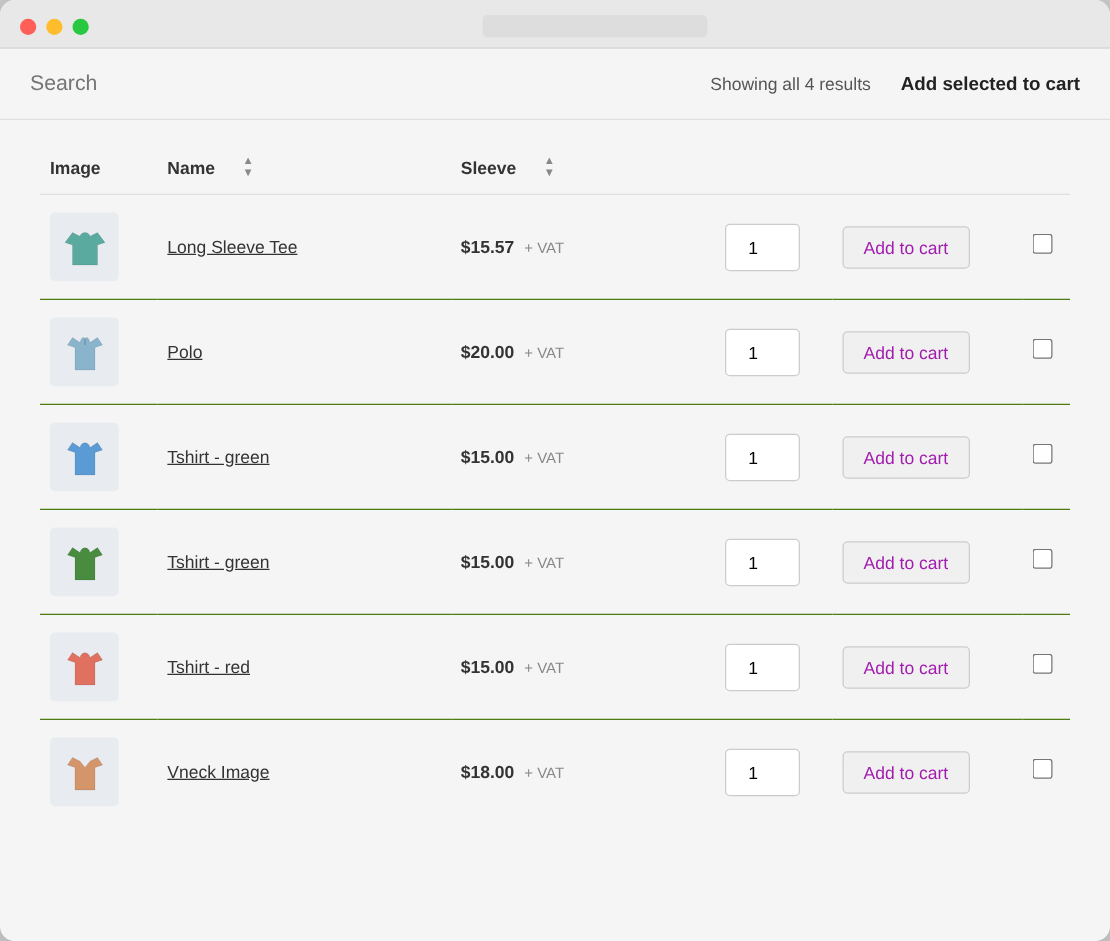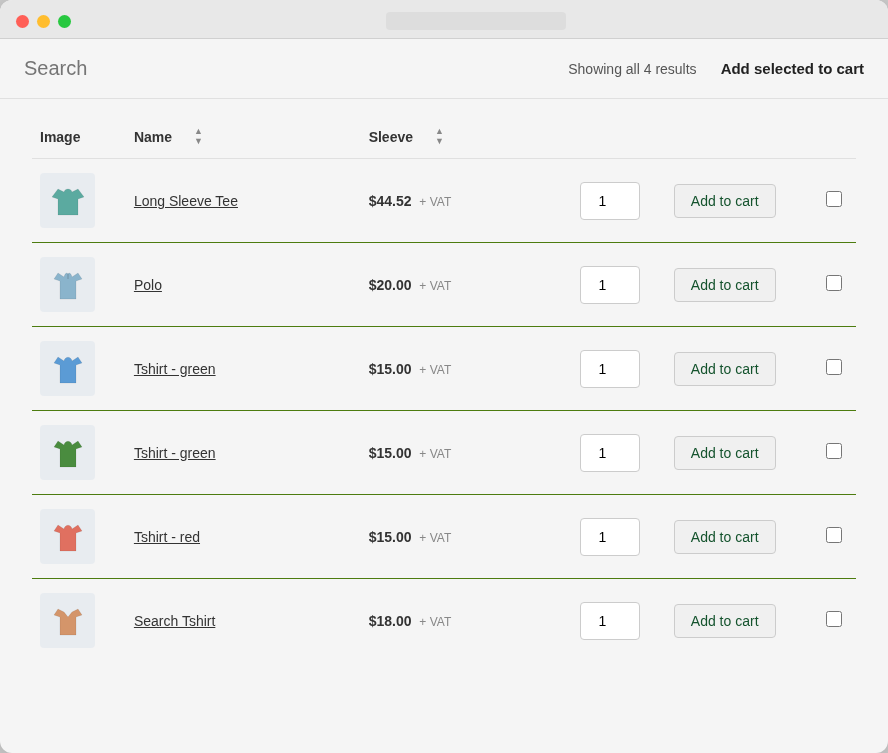--- a/index.html
+++ b/index.html
@@ -47,21 +47,21 @@
     .toolbar {
       background: #f5f5f5;
       padding: 18px 24px;
       display: flex;
       align-items: center;
       border-bottom: 1px solid #e0e0e0;
     }
     .search-input {
       border: none;
       background: transparent;
-      font-size: 20px;
+      font-size: 17px;
       color: #0369a1;
       outline: none;
       width: 200px;
     }
     .showing-text {
       margin-left: auto;
       font-size: 14px;
       color: #555;
       margin-right: 24px;
     }
@@ -148,21 +148,21 @@
       font-size: 14px;
       background: #fff;
       outline: none;
     }
     .add-to-cart-btn {
       background: #f0f0f0;
       border: 1px solid #ccc;
       border-radius: 4px;
       padding: 8px 16px;
       font-size: 14px;
-      color: #14532d;
+      color: #a21caf;
       cursor: pointer;
       white-space: nowrap;
     }
     .row-checkbox {
       width: 16px;
       height: 16px;
       cursor: pointer;
       accent-color: #555;
     }
     .col-image { width: 80px; }
@@ -227,21 +227,21 @@
         <svg viewBox="0 0 40 40" xmlns="http://www.w3.org/2000/svg">
     <path d="M10,8 L4,16 L10,18 L10,34 L30,34 L30,18 L36,16 L30,8 L24,11 C23,7 17,7 16,11 Z" fill="#5baaa0" stroke="rgba(0,0,0,0.15)" stroke-width="0.5"></path>
   </svg>
       </div>
     </td>
     <td class="col-name">
       <a class="product-name-link">Long Sleeve Tee</a>
     </td>
     <td class="col-price">
       <span class="price-cell">
-        <span class="price-main">$44.52</span>
+        <span class="price-main">$15.57</span>
         <span class="price-vat">+ VAT</span>
       </span>
     </td>
     <td class="col-qty">
       <input type="number" class="qty-input" value="1" min="1" style="">
     </td>
     <td class="col-btn">
       <button class="add-to-cart-btn">Add to cart</button>
     </td>
     <td class="col-check">
@@ -359,21 +359,21 @@
   </tr>
           <tr>
     <td class="col-image">
       <div class="product-image">
         <svg viewBox="0 0 40 40" xmlns="http://www.w3.org/2000/svg">
     <path d="M10,8 L6,14 L12,16 L12,34 L28,34 L28,16 L34,14 L30,8 L24,11 L20,16 L16,11 Z" fill="#d4956a" stroke="rgba(0,0,0,0.15)" stroke-width="0.5"></path>
   </svg>
       </div>
     </td>
     <td class="col-name">
-      <a class="product-name-link">Search Tshirt</a>
+      <a class="product-name-link">Vneck Image</a>
     </td>
     <td class="col-price">
       <span class="price-cell">
         <span class="price-main">$18.00</span>
         <span class="price-vat">+ VAT</span>
       </span>
     </td>
     <td class="col-qty">
       <input type="number" class="qty-input" value="1" min="1" style="">
     </td>

